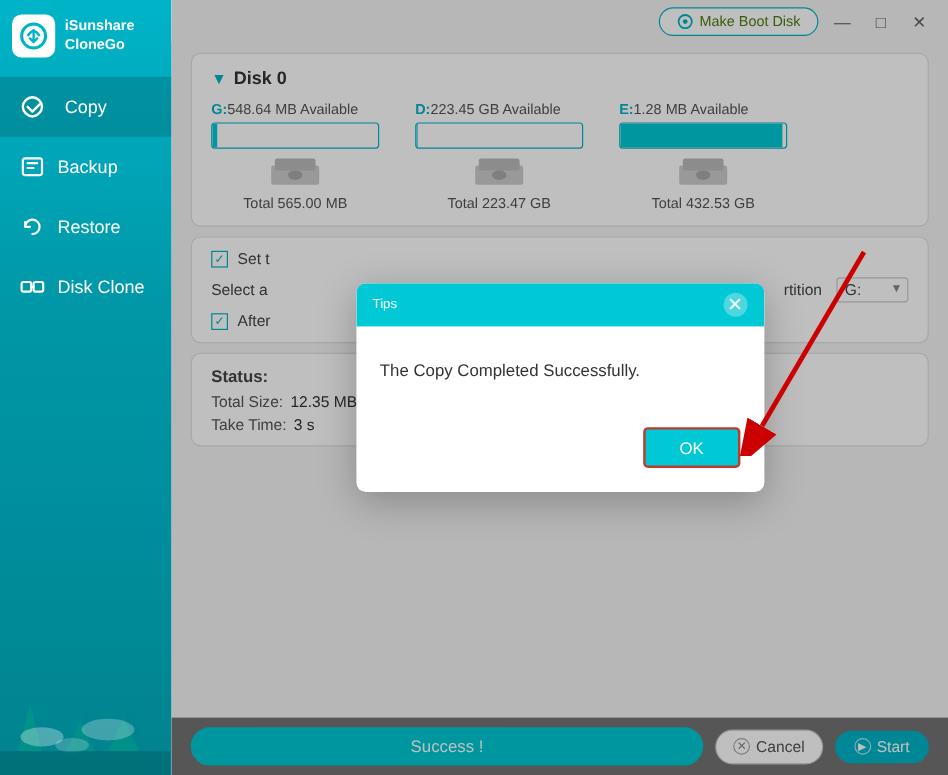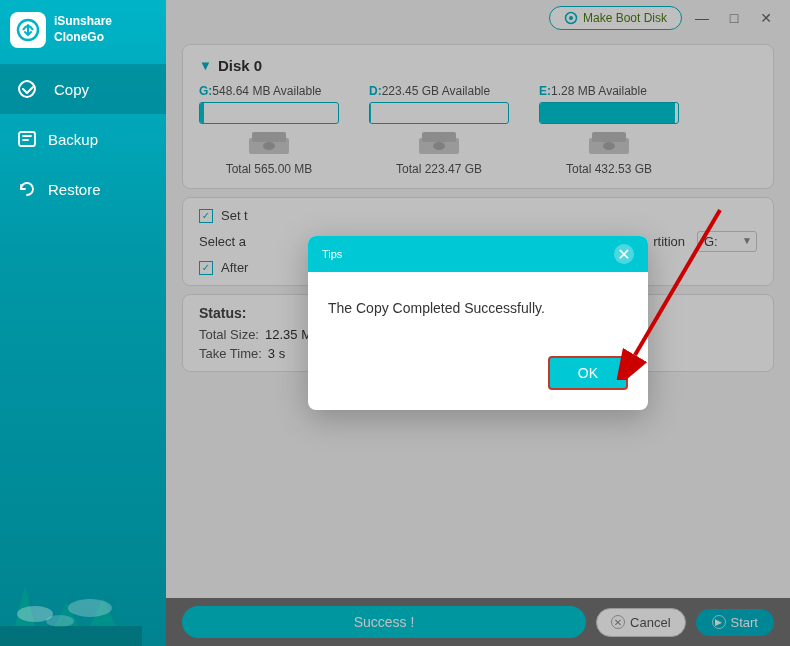--- a/index.html
+++ b/index.html
@@ -1,20 +1,20 @@
 <!DOCTYPE html>
 <html><head>
   <meta charset="utf-8">
   <style>
     * { box-sizing: border-box; margin: 0; padding: 0; }
     body { font-family: 'Segoe UI', Arial, sans-serif; width: 790px; height: 646px; overflow: hidden; background: #f0f0f0; display: flex; }
 
     
     .sidebar {
-      width: 166px;
+      width: 143px;
       background: linear-gradient(180deg, #00b4c8 0%, #0097a7 40%, #00838f 100%);
       display: flex;
       flex-direction: column;
       align-items: stretch;
       height: 646px;
       position: relative;
       overflow: hidden;
     }
     .sidebar-logo {
       display: flex;
@@ -360,20 +360,28 @@
         <path d="M7 8 h8 M7 12 h5" stroke="white" stroke-width="1.8" stroke-linecap="round"></path>
       </svg>
       <span>Backup</span>
     </div>
     <div class="nav-item">
       <svg class="nav-icon" viewBox="0 0 22 22" fill="none">
         <path d="M5 11 A6 6 0 1 1 11 17" stroke="white" stroke-width="1.8" fill="none" stroke-linecap="round"></path>
         <path d="M5 7 v4 h4" stroke="white" stroke-width="1.8" stroke-linecap="round" stroke-linejoin="round"></path>
       </svg>
       <span>Restore</span>
+    </div>
+    <div class="nav-item">
+      <svg class="nav-icon" viewBox="0 0 22 22" fill="none">
+        <rect x="2" y="7" width="8" height="8" rx="1.5" stroke="white" stroke-width="1.8"></rect>
+        <rect x="12" y="7" width="8" height="8" rx="1.5" stroke="white" stroke-width="1.8"></rect>
+        <path d="M10 11 h2" stroke="white" stroke-width="1.8" stroke-linecap="round"></path>
+      </svg>
+      <span>Disk Clone</span>
     </div>
   </nav>
 
   <svg class="sidebar-bottom-deco" viewBox="0 0 142 130" xmlns="http://www.w3.org/2000/svg">
 
     <polygon points="20,110 30,80 40,110" fill="#00838f" opacity="0.7"></polygon>
     <polygon points="15,110 25,70 35,110" fill="#009688" opacity="0.8"></polygon>
     <polygon points="60,110 72,75 84,110" fill="#00838f" opacity="0.7"></polygon>
     <polygon points="55,110 67,85 79,110" fill="#009688" opacity="0.6"></polygon>
     <polygon points="95,110 108,72 121,110" fill="#00838f" opacity="0.8"></polygon>

